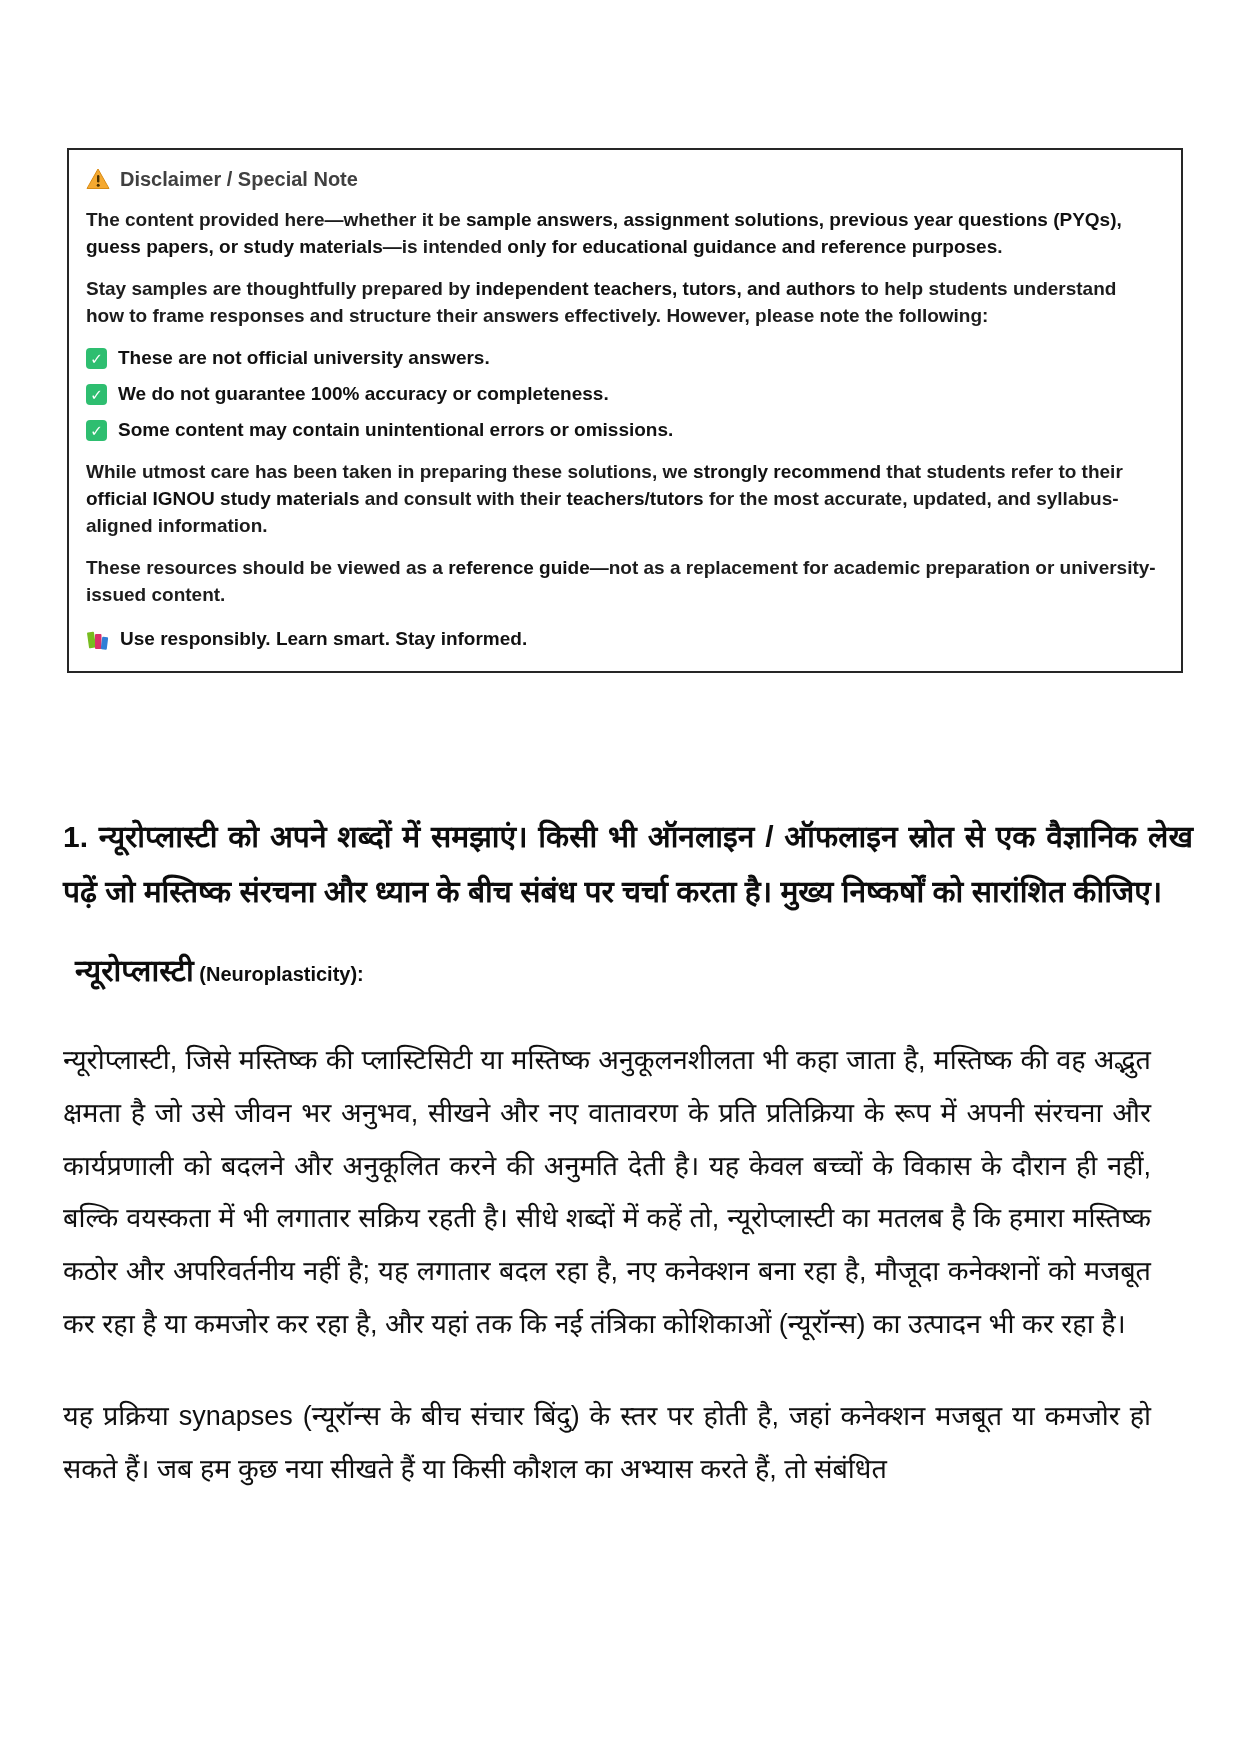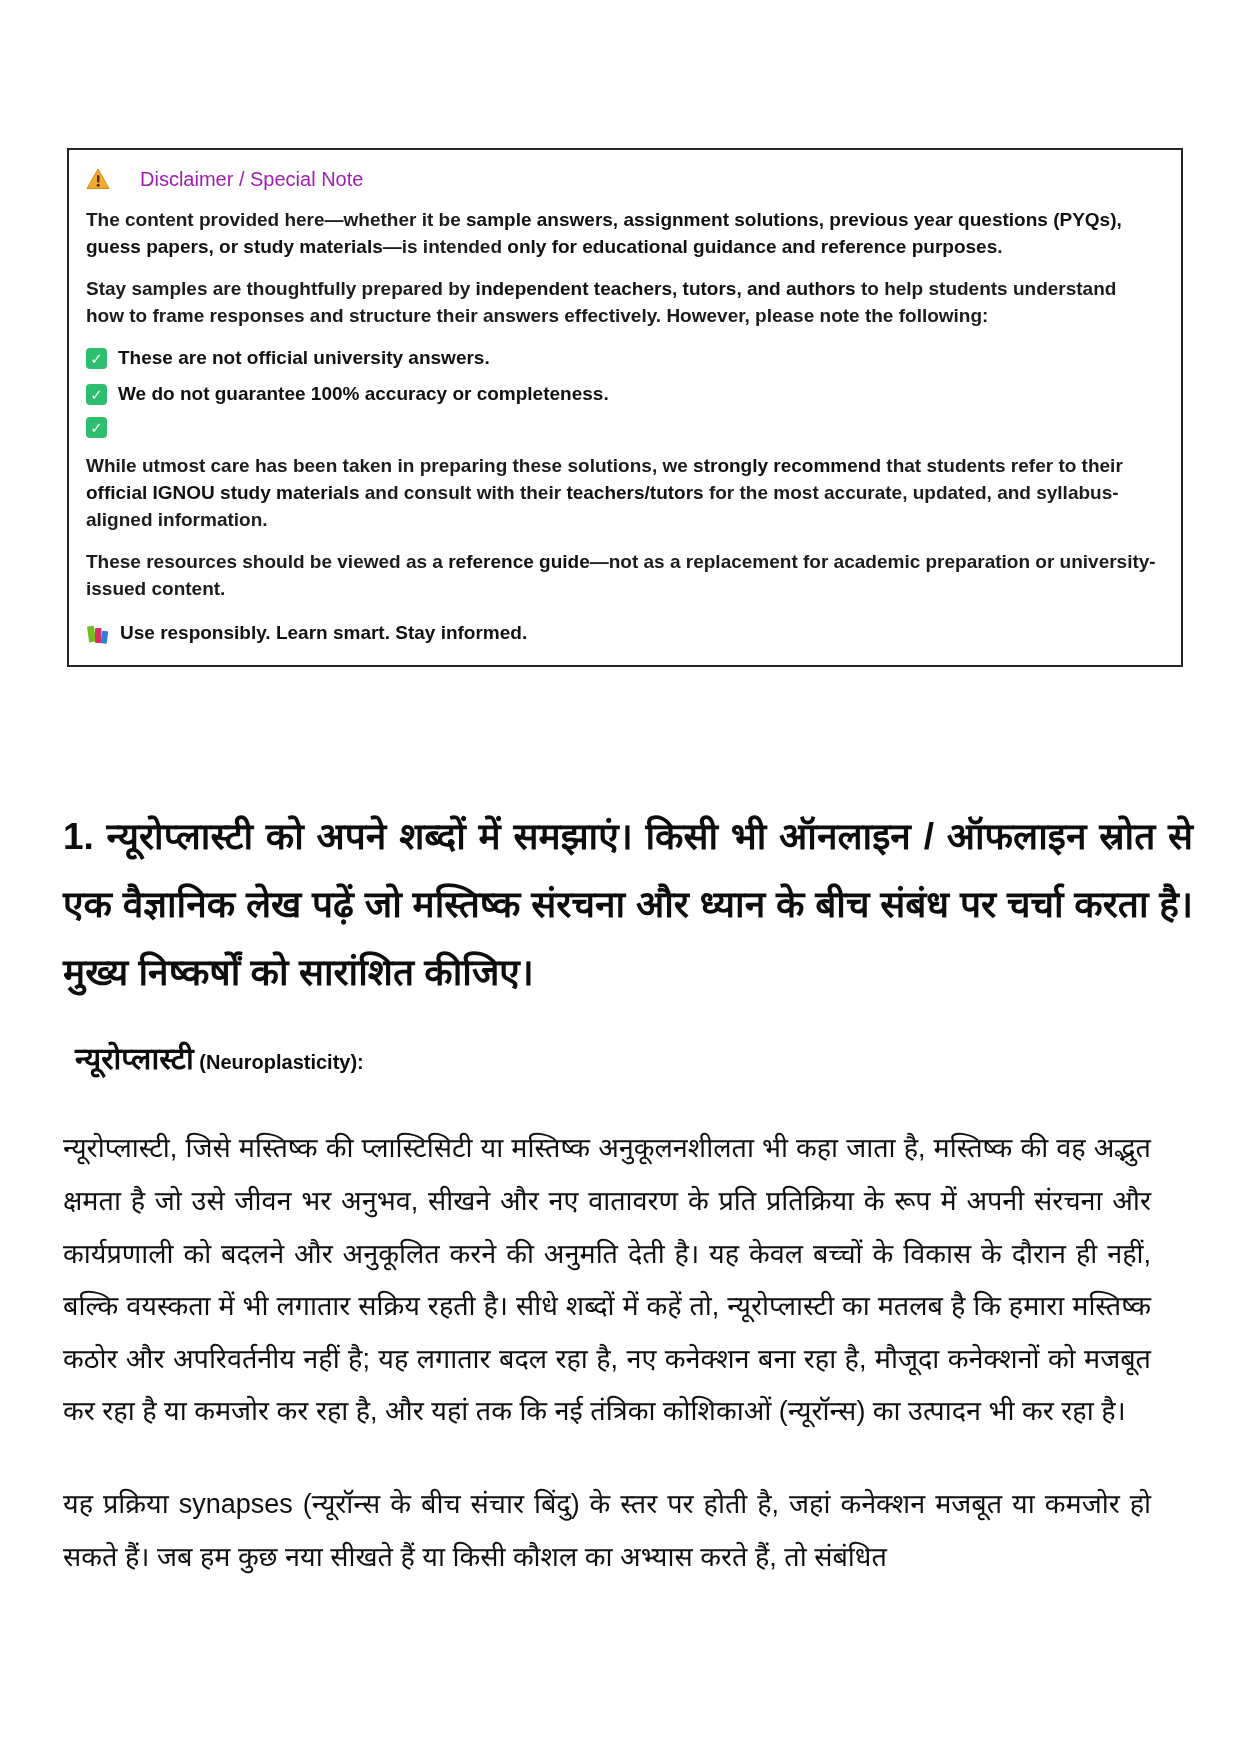--- a/index.html
+++ b/index.html
@@ -20,21 +20,21 @@
     padding: 15px 22px 18px 17px;
     font-size: 19px;
     line-height: 1.42;
   }
   .disc-title-row {
     display: flex;
     align-items: center;
     gap: 10px;
     margin-bottom: 14px;
   }
-  .disc-title { font-size: 20px; font-weight: normal; color: #a21caf; margin-left: 20px; }
+  .disc-title { font-size: 20px; font-weight: bold; color: #404040; }
   .warning-icon-svg { width: 24px; height: 22px; display: block; }
 
   .disc-para { margin-bottom: 15px; color: #1c1c1c; font-weight: bold; }
   .disc-para b { color: #111; }
 
   .checklist { list-style: none; margin: 2px 0 15px 0; }
   .check-item {
     display: flex;
     align-items: center;
     gap: 11px;
@@ -59,21 +59,21 @@
     margin-top: 17px;
     font-weight: bold;
     color: #111;
     text-align: center;
   }
   .books-icon-svg { width: 24px; height: 22px; display: block; }
 
   
   .question {
     margin: 136px 48px 0 63px;
-    font-size: 37px;
+    font-size: 30px;
     font-weight: bold;
     line-height: 1.84;
     color: #0d0d0d;
     text-align: justify;
   }
   .answer-heading {
     margin: 30px 92px 0 63px;
     font-weight: bold;
     color: #0d0d0d;
   }
@@ -110,20 +110,21 @@
       <li class="check-item">
         <span class="check-box" style="background: rgb(46, 190, 112);">✓</span>
         <span>These are not official university answers.</span>
       </li>
       <li class="check-item">
         <span class="check-box" style="background: rgb(46, 190, 112);">✓</span>
         <span>We do not guarantee 100% accuracy or completeness.</span>
       </li>
       <li class="check-item">
         <span class="check-box" style="background: rgb(46, 190, 112);">✓</span>
+        <span>Some content may contain unintentional errors or omissions.</span>
       </li>
     </ul>
 
     <p class="disc-para"><span>While utmost care has been taken in preparing these solutions, we </span><b>strongly recommend</b><span> that students refer to their </span><b>official IGNOU study materials</b><span> and consult with their </span><b>teachers/tutors</b><span> for the most accurate, updated, and syllabus-aligned information.</span></p>
     <p class="disc-para"><span>These resources should be viewed as a </span><b>reference guide</b><span>—not as a replacement for academic preparation or university-issued content.</span></p>
 
     <div class="disc-footer-row">
       <svg class="books-icon-svg" viewBox="0 0 24 22">
         <rect x="2" y="3" width="7" height="16" rx="1" fill="#77bc1f" transform="rotate(-8 5.5 11)"></rect>
         <rect x="9" y="5" width="6.5" height="15" rx="1" fill="#d9306a"></rect>

